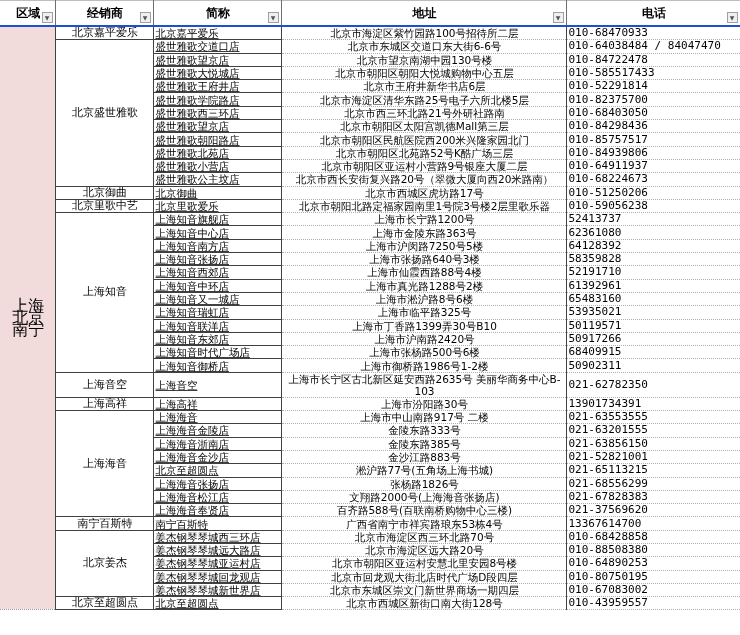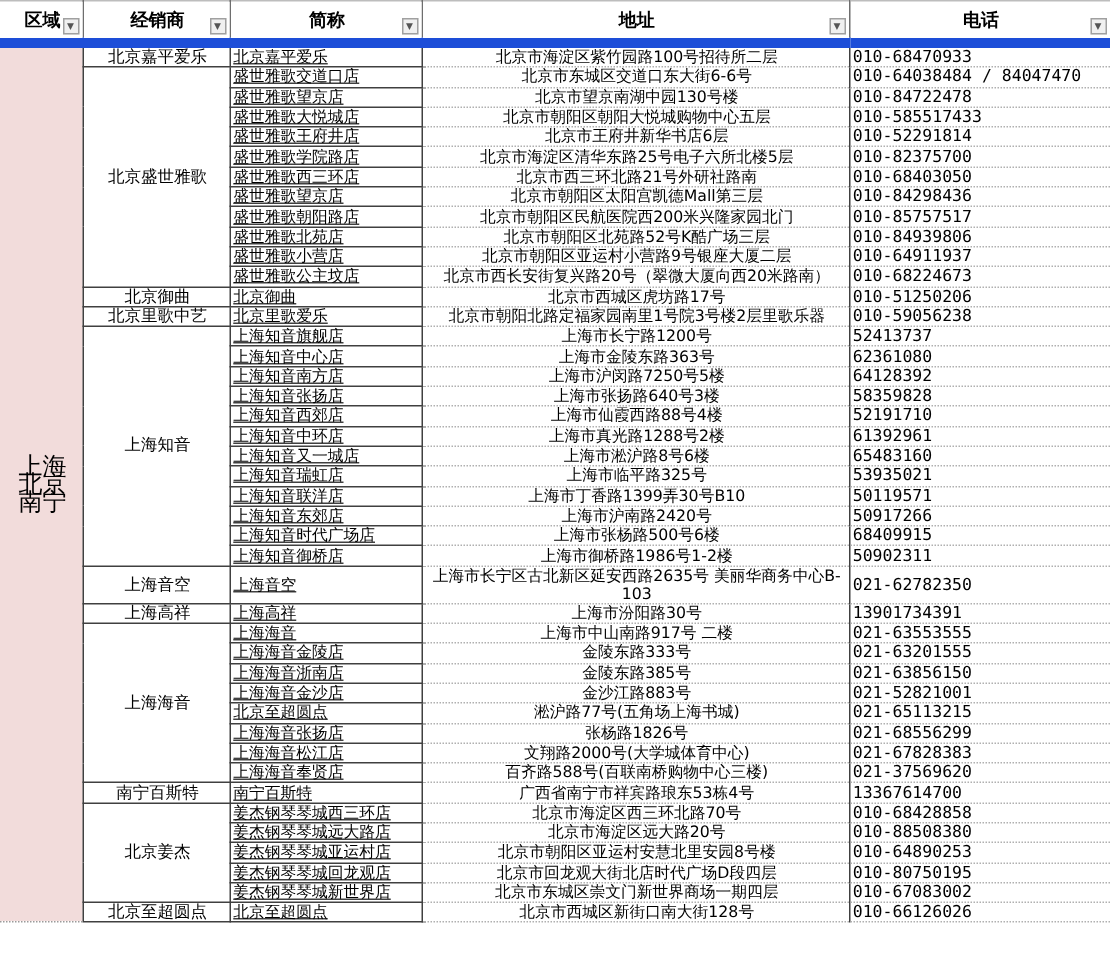--- a/index.html
+++ b/index.html
@@ -11,21 +11,21 @@
   table.grid {
     border-collapse: collapse; table-layout: fixed;
     width: 740px; font-size: 10.5px; color: #000;
   }
   table.grid td, table.grid th {
     padding: 0 0 0 2px; white-space: nowrap; overflow: hidden;
     line-height: 12px; height: 12.3px; vertical-align: middle;
   }
   table.grid th {
     height: 24px; background: #ffffff; font-weight: bold; font-size: 12px;
-    border-right: 1px solid #6e6e6e; border-bottom: 7px solid #1d4ed8;
+    border-right: 1px solid #6e6e6e; border-bottom: 2px solid #1d4ed8;
     border-top: 1px solid #bdbdbd;
     position: relative; text-align: center;
   }
   .hdr-label { display: inline-block; }
   .filter-btn {
     position: absolute; right: 2px; bottom: 2px; width: 11px; height: 11px;
     border: 1px solid #a0a0a0; background: #f0f0f0; box-sizing: border-box;
     font-size: 6px; line-height: 9px; text-align: center; color: #555;
   }
   td.region {
@@ -264,21 +264,21 @@
           <td class="addr">淞沪路77号(五角场上海书城)</td>
           <td class="phone">021-65113215</td>
         </tr>
         <tr>
           <td class="short">上海海音张扬店</td>
           <td class="addr">张杨路1826号</td>
           <td class="phone">021-68556299</td>
         </tr>
         <tr>
           <td class="short">上海海音松江店</td>
-          <td class="addr">文翔路2000号(大学城体育中心)</td>
+          <td class="addr">文翔路2000号(上海海音张扬店)</td>
           <td class="phone">021-67828383</td>
         </tr>
         <tr>
           <td class="short">上海海音奉贤店</td>
           <td class="addr">百齐路588号(百联南桥购物中心三楼)</td>
           <td class="phone">021-37569620</td>
         </tr>
         <tr>
           <td class="dealer" rowspan="1">南宁百斯特</td>
           <td class="short">南宁百斯特</td>
@@ -308,17 +308,17 @@
         </tr>
         <tr>
           <td class="short">姜杰钢琴琴城新世界店</td>
           <td class="addr">北京市东城区崇文门新世界商场一期四层</td>
           <td class="phone">010-67083002</td>
         </tr>
         <tr>
           <td class="dealer" rowspan="1">北京至超圆点</td>
           <td class="short">北京至超圆点</td>
           <td class="addr">北京市西城区新街口南大街128号</td>
-          <td class="phone">010-66126026</td>
+          <td class="phone">010-43959557</td>
         </tr>
       </tbody>
   </table>
 </div>
 
 </body></html>

